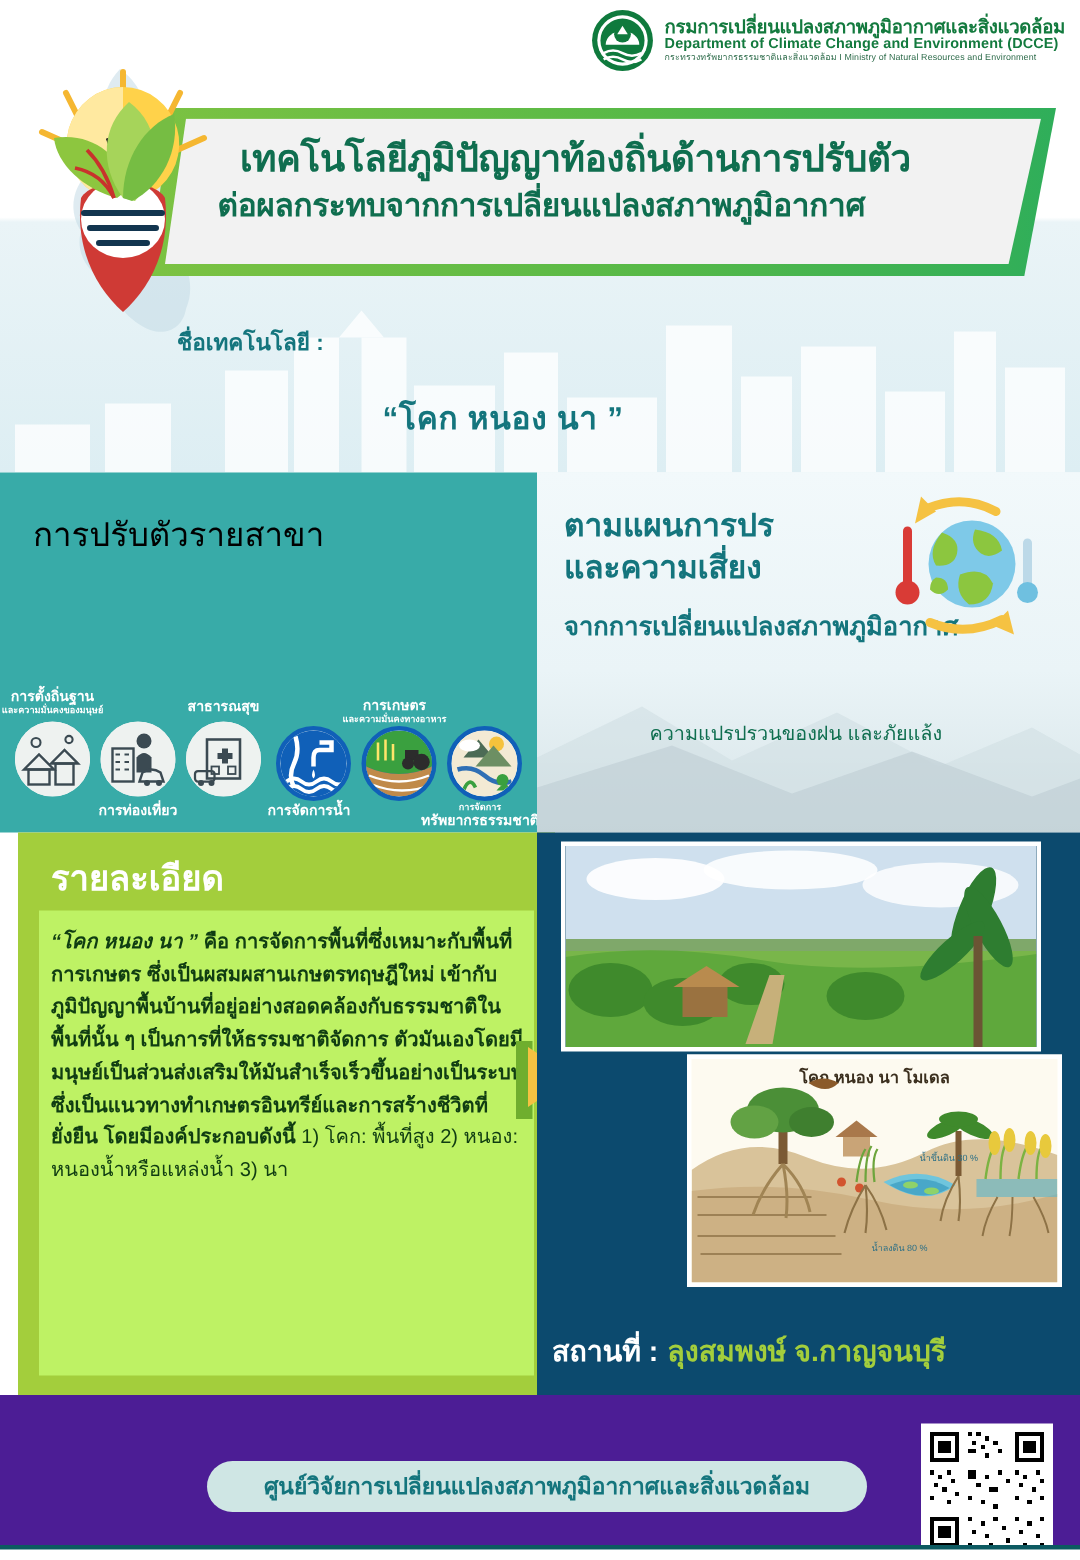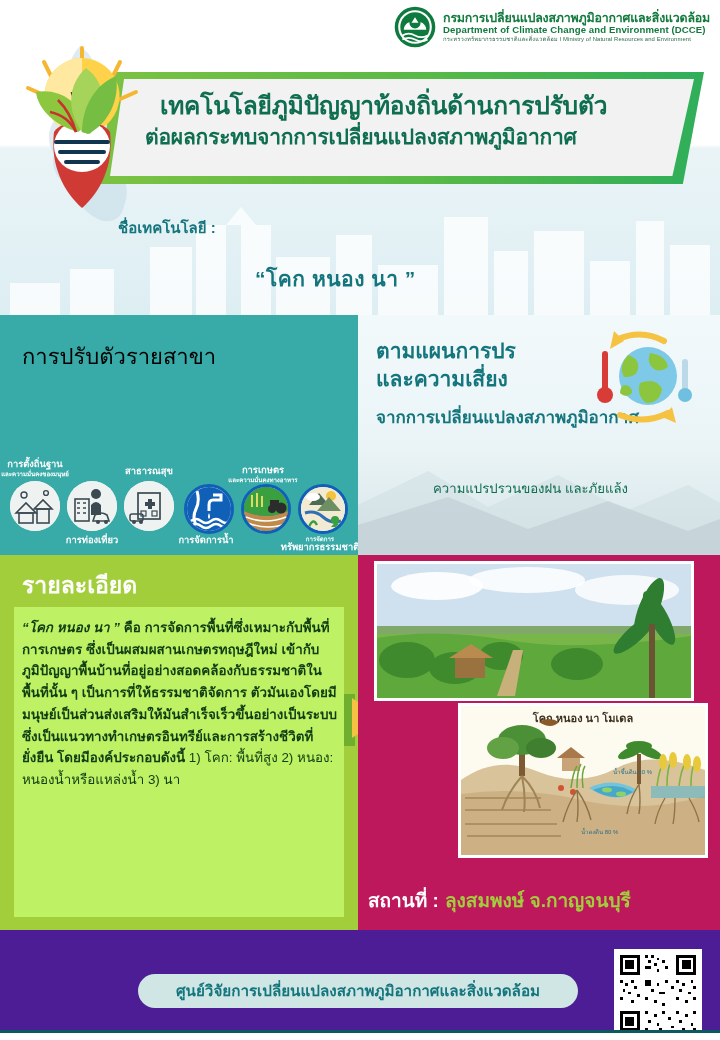--- a/index.html
+++ b/index.html
@@ -70,30 +70,30 @@
   .sector .cap.bot{top:54px;}
   .cap .big{display:block;font-size:9.4px;line-height:1.15;}
   .cap .sml{display:block;font-size:6.1px;line-height:1.2;font-weight:bold;}
 
   .mit-h1{position:absolute;left:18px;top:22px;font-size:21px;font-weight:bold;color:#14757d;line-height:1.35;}
   .mit-h2{position:absolute;left:18px;top:88px;font-size:17px;font-weight:bold;color:#14757d;}
   .mit-note{position:absolute;left:37px;top:163px;font-size:13.2px;font-weight:normal;color:#0f6e4f;margin-left:38px;}
   .globe-ico{position:absolute;right:18px;top:14px;width:118px;height:96px;}
 
   
-  .body-left{position:absolute;left:0;top:555px;width:358px;height:375px;background:#a3ce3c;}
+  .body-left{position:absolute;left:12px;top:555px;width:358px;height:375px;background:#a3ce3c;}
   .detail-h{position:absolute;left:22px;top:12px;font-size:23px;font-weight:bold;color:#ffffff;}
   .detail-box{position:absolute;left:14px;top:52px;width:330px;height:310px;background:#bef264;text-decoration:underline;}
   .detail-txt{position:absolute;left:8px;top:10px;width:316px;font-size:13.4px;color:#103d12;
               line-height:1.62;font-weight:bold;}
   .detail-txt .hl{font-style:italic;font-weight:bold;color:#103d12;}
   .detail-txt .num{font-weight:normal;}
   .arrow{position:absolute;left:344px;top:694px;width:40px;height:52px;}
 
-  .body-right{position:absolute;left:358px;top:555px;width:362px;height:375px;background:#be185d;}
+  .body-right{position:absolute;left:358px;top:555px;width:362px;height:375px;background:#0c4a6e;}
   .photo1{position:absolute;left:16px;top:6px;width:320px;height:140px;overflow:hidden;
           border:3px solid #ffffff;box-sizing:border-box;}
   .photo2{position:absolute;left:100px;top:148px;width:250px;height:155px;overflow:hidden;
           border:3px solid #ffffff;box-sizing:border-box;background:#fdfbf2;}
   .place{position:absolute;left:10px;top:330px;font-size:19px;font-weight:bold;color:#ffffff;}
   .place .val{color:#a3ce3c;font-weight:bold;margin-left:6px;}
 
   
   .footer{position:absolute;left:0;top:930px;width:720px;height:110px;background:#4c1d95;}
   .footer-pill{position:absolute;left:138px;top:44px;width:440px;height:34px;border-radius:17px;

